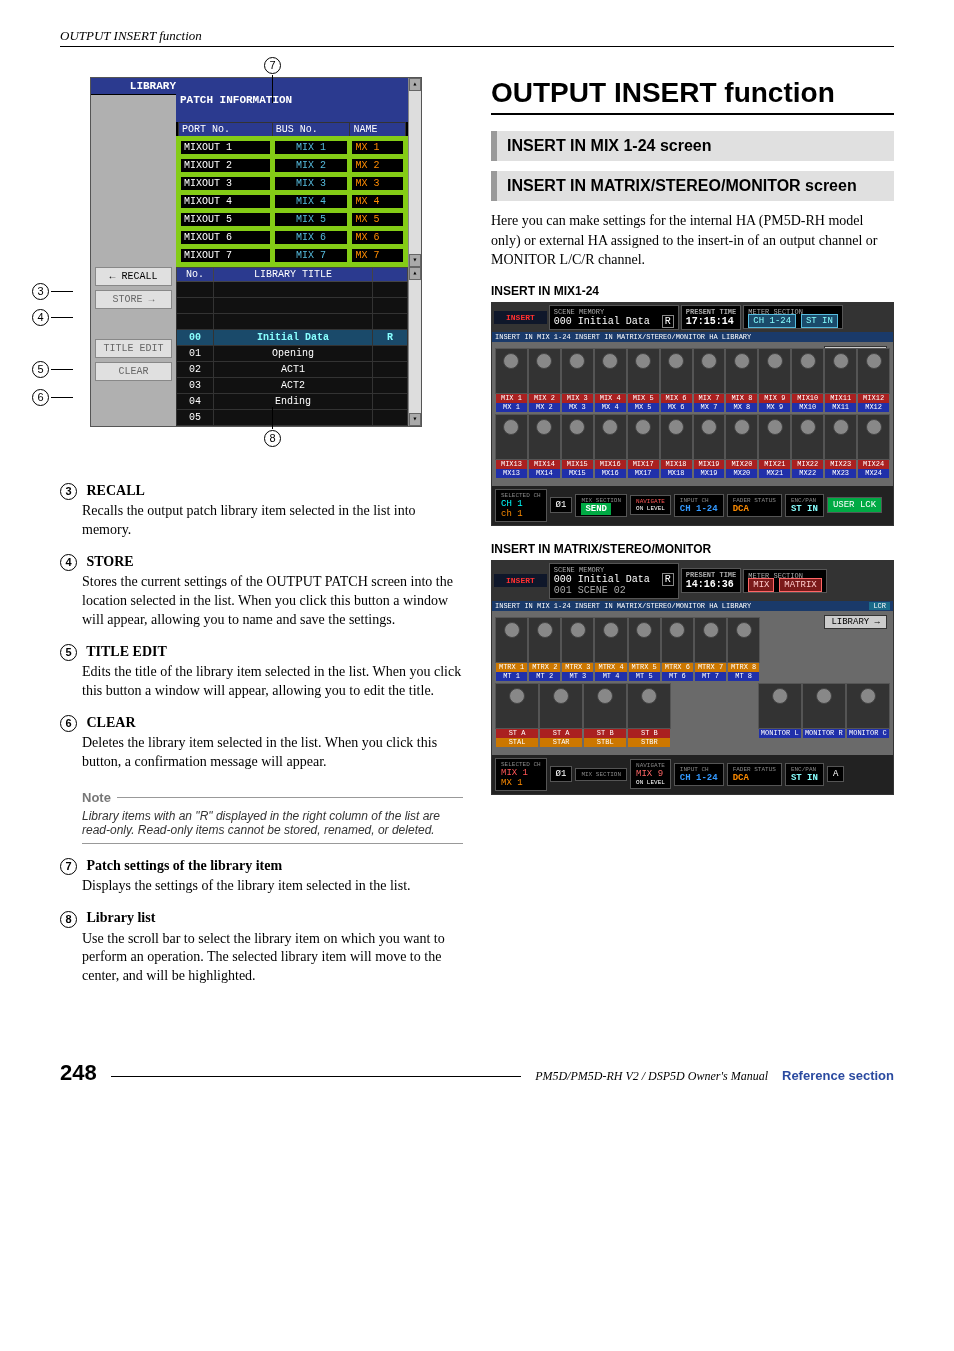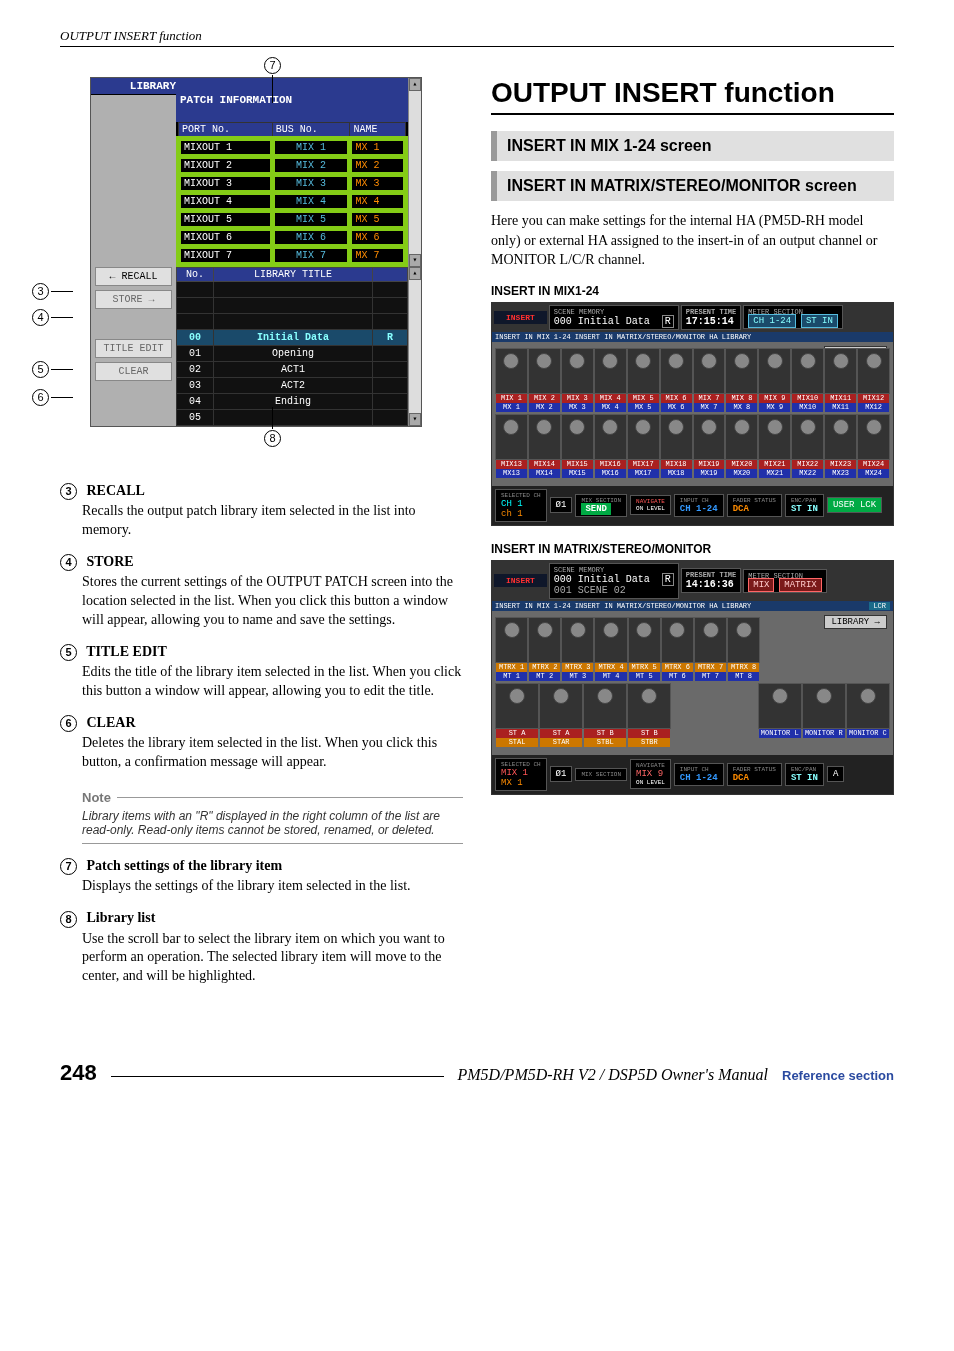--- a/index.html
+++ b/index.html
@@ -386,21 +386,21 @@
     gap: 14px;
     margin-top: 60px;
     border-top: none;
   }
   .footer .pg {
     font-size: 22px;
     font-weight: bold;
     font-family: Arial, sans-serif;
   }
   .footer .mid {
-    font-size: 16px;
+    font-size: 12px;
     font-style: italic;
   }
   .footer .ref {
     font-size: 13px;
     font-weight: bold;
     color: #2a4aa0;
     font-family: Arial, sans-serif;
   }
   .footer .fline {
     flex: 1;

